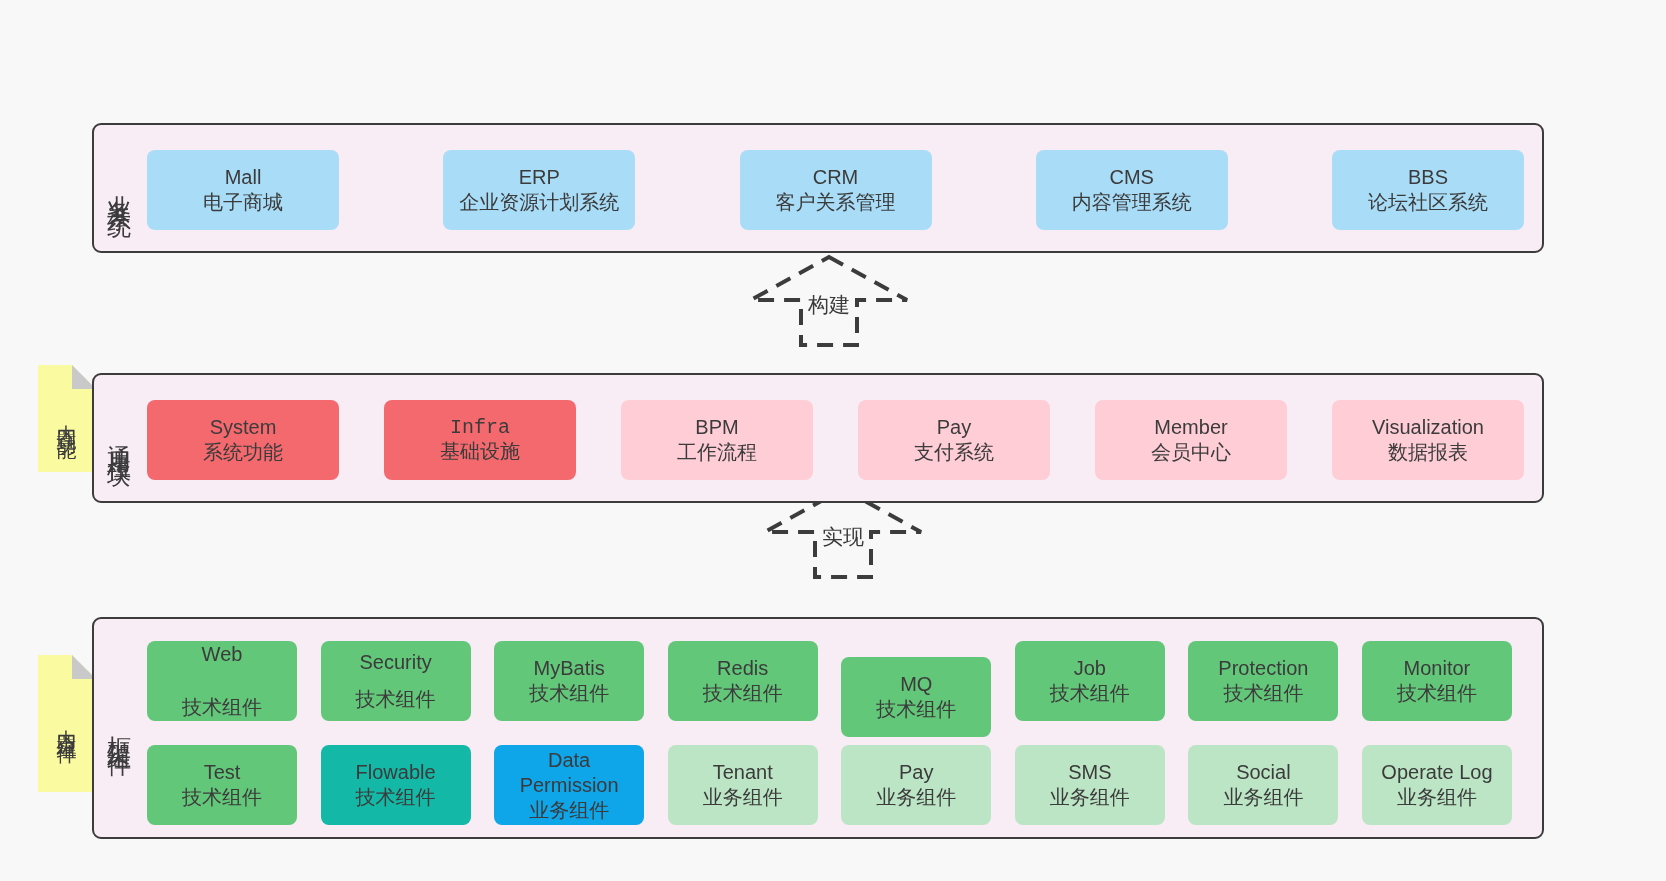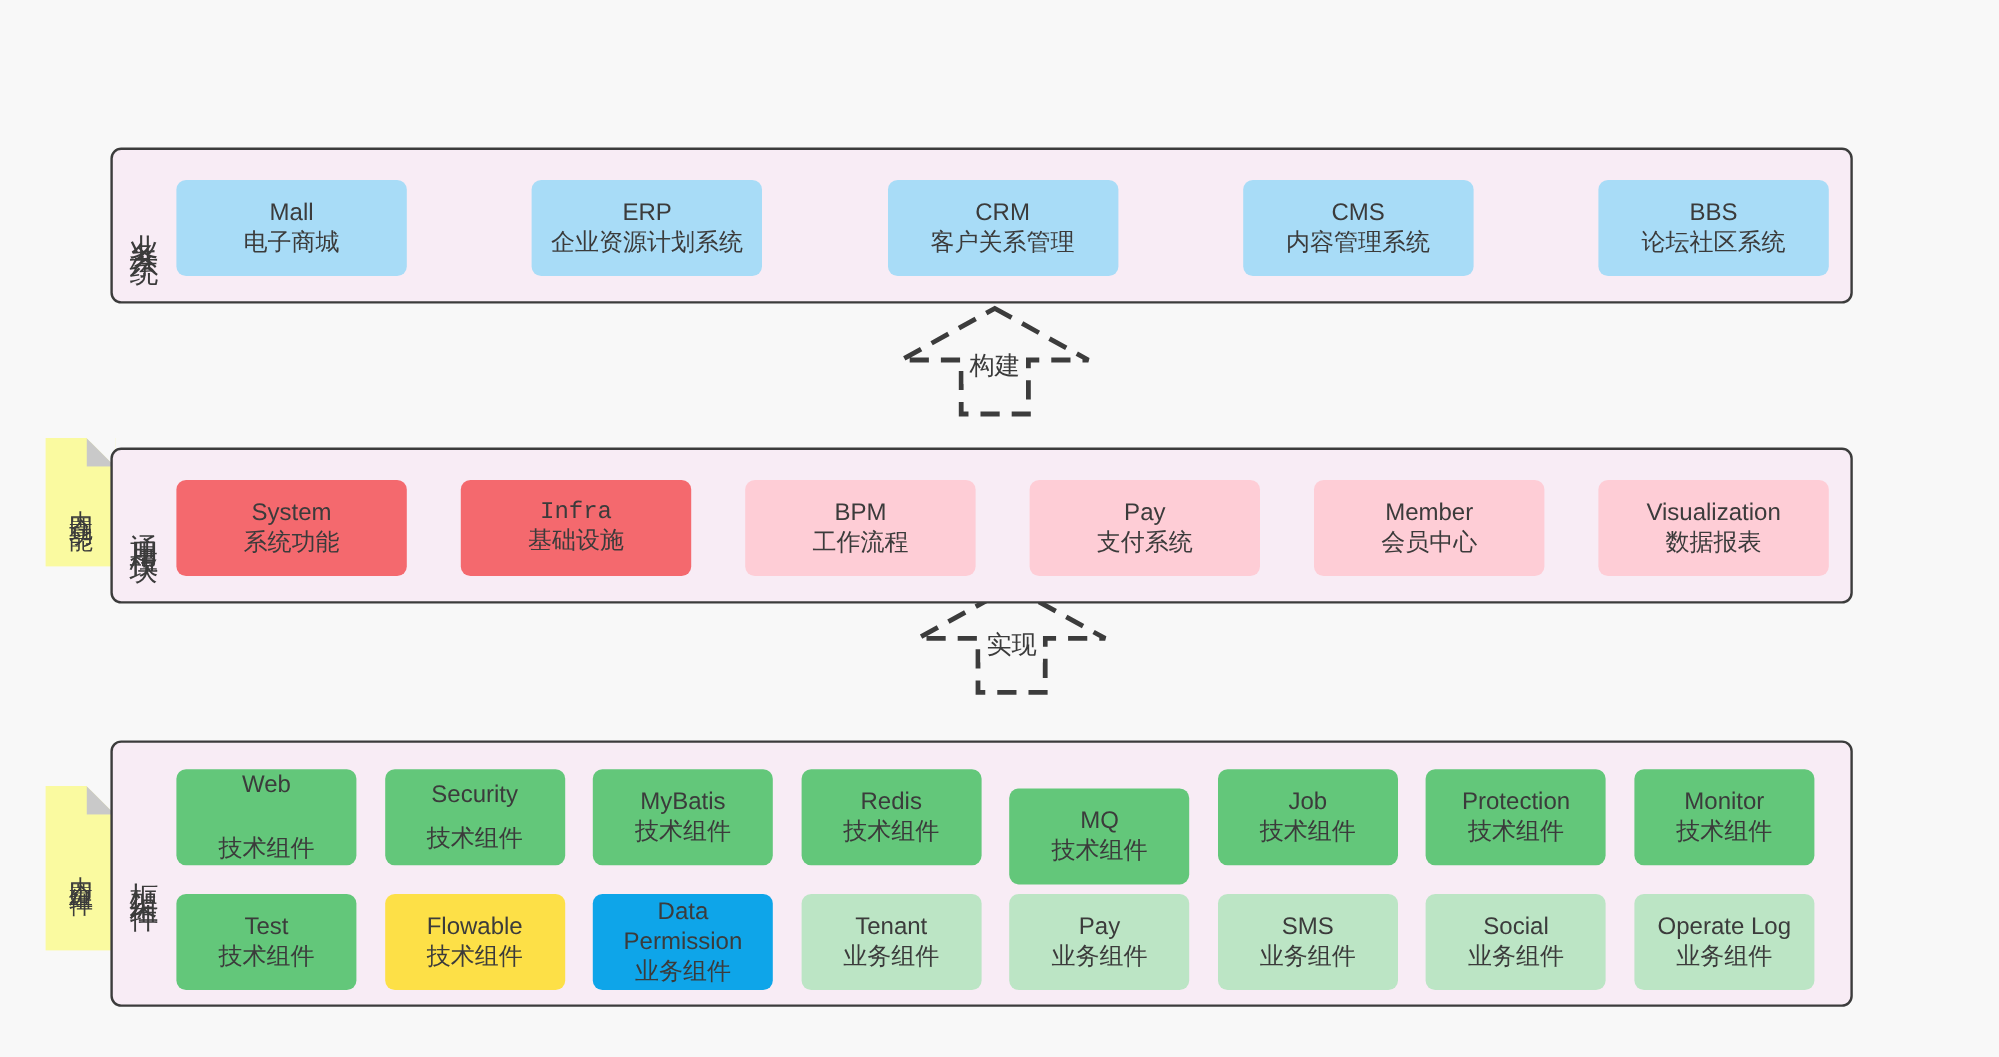--- a/index.html
+++ b/index.html
@@ -197,21 +197,21 @@
         <div class="box" style="background: rgb(99, 199, 122);">
           <div class="box-title">Monitor</div>
           <div class="box-subtitle">技术组件</div>
         </div>
       </div>
     <div class="row row-8b">
         <div class="box" style="background: rgb(99, 199, 122);">
           <div class="box-title">Test</div>
           <div class="box-subtitle">技术组件</div>
         </div>
-        <div class="box" style="background: #fde047; align-items: center;">
+        <div class="box" style="background: #14b8a6; align-items: center;">
           <div class="box-title">Flowable</div>
           <div class="box-subtitle">技术组件</div>
         </div>
         <div class="box" style="background: #0ea5e9;">
           <div class="box-title">Data Permission</div>
           <div class="box-subtitle">业务组件</div>
         </div>
         <div class="box" style="background: rgb(188, 229, 197);">
           <div class="box-title">Tenant</div>
           <div class="box-subtitle">业务组件</div>

